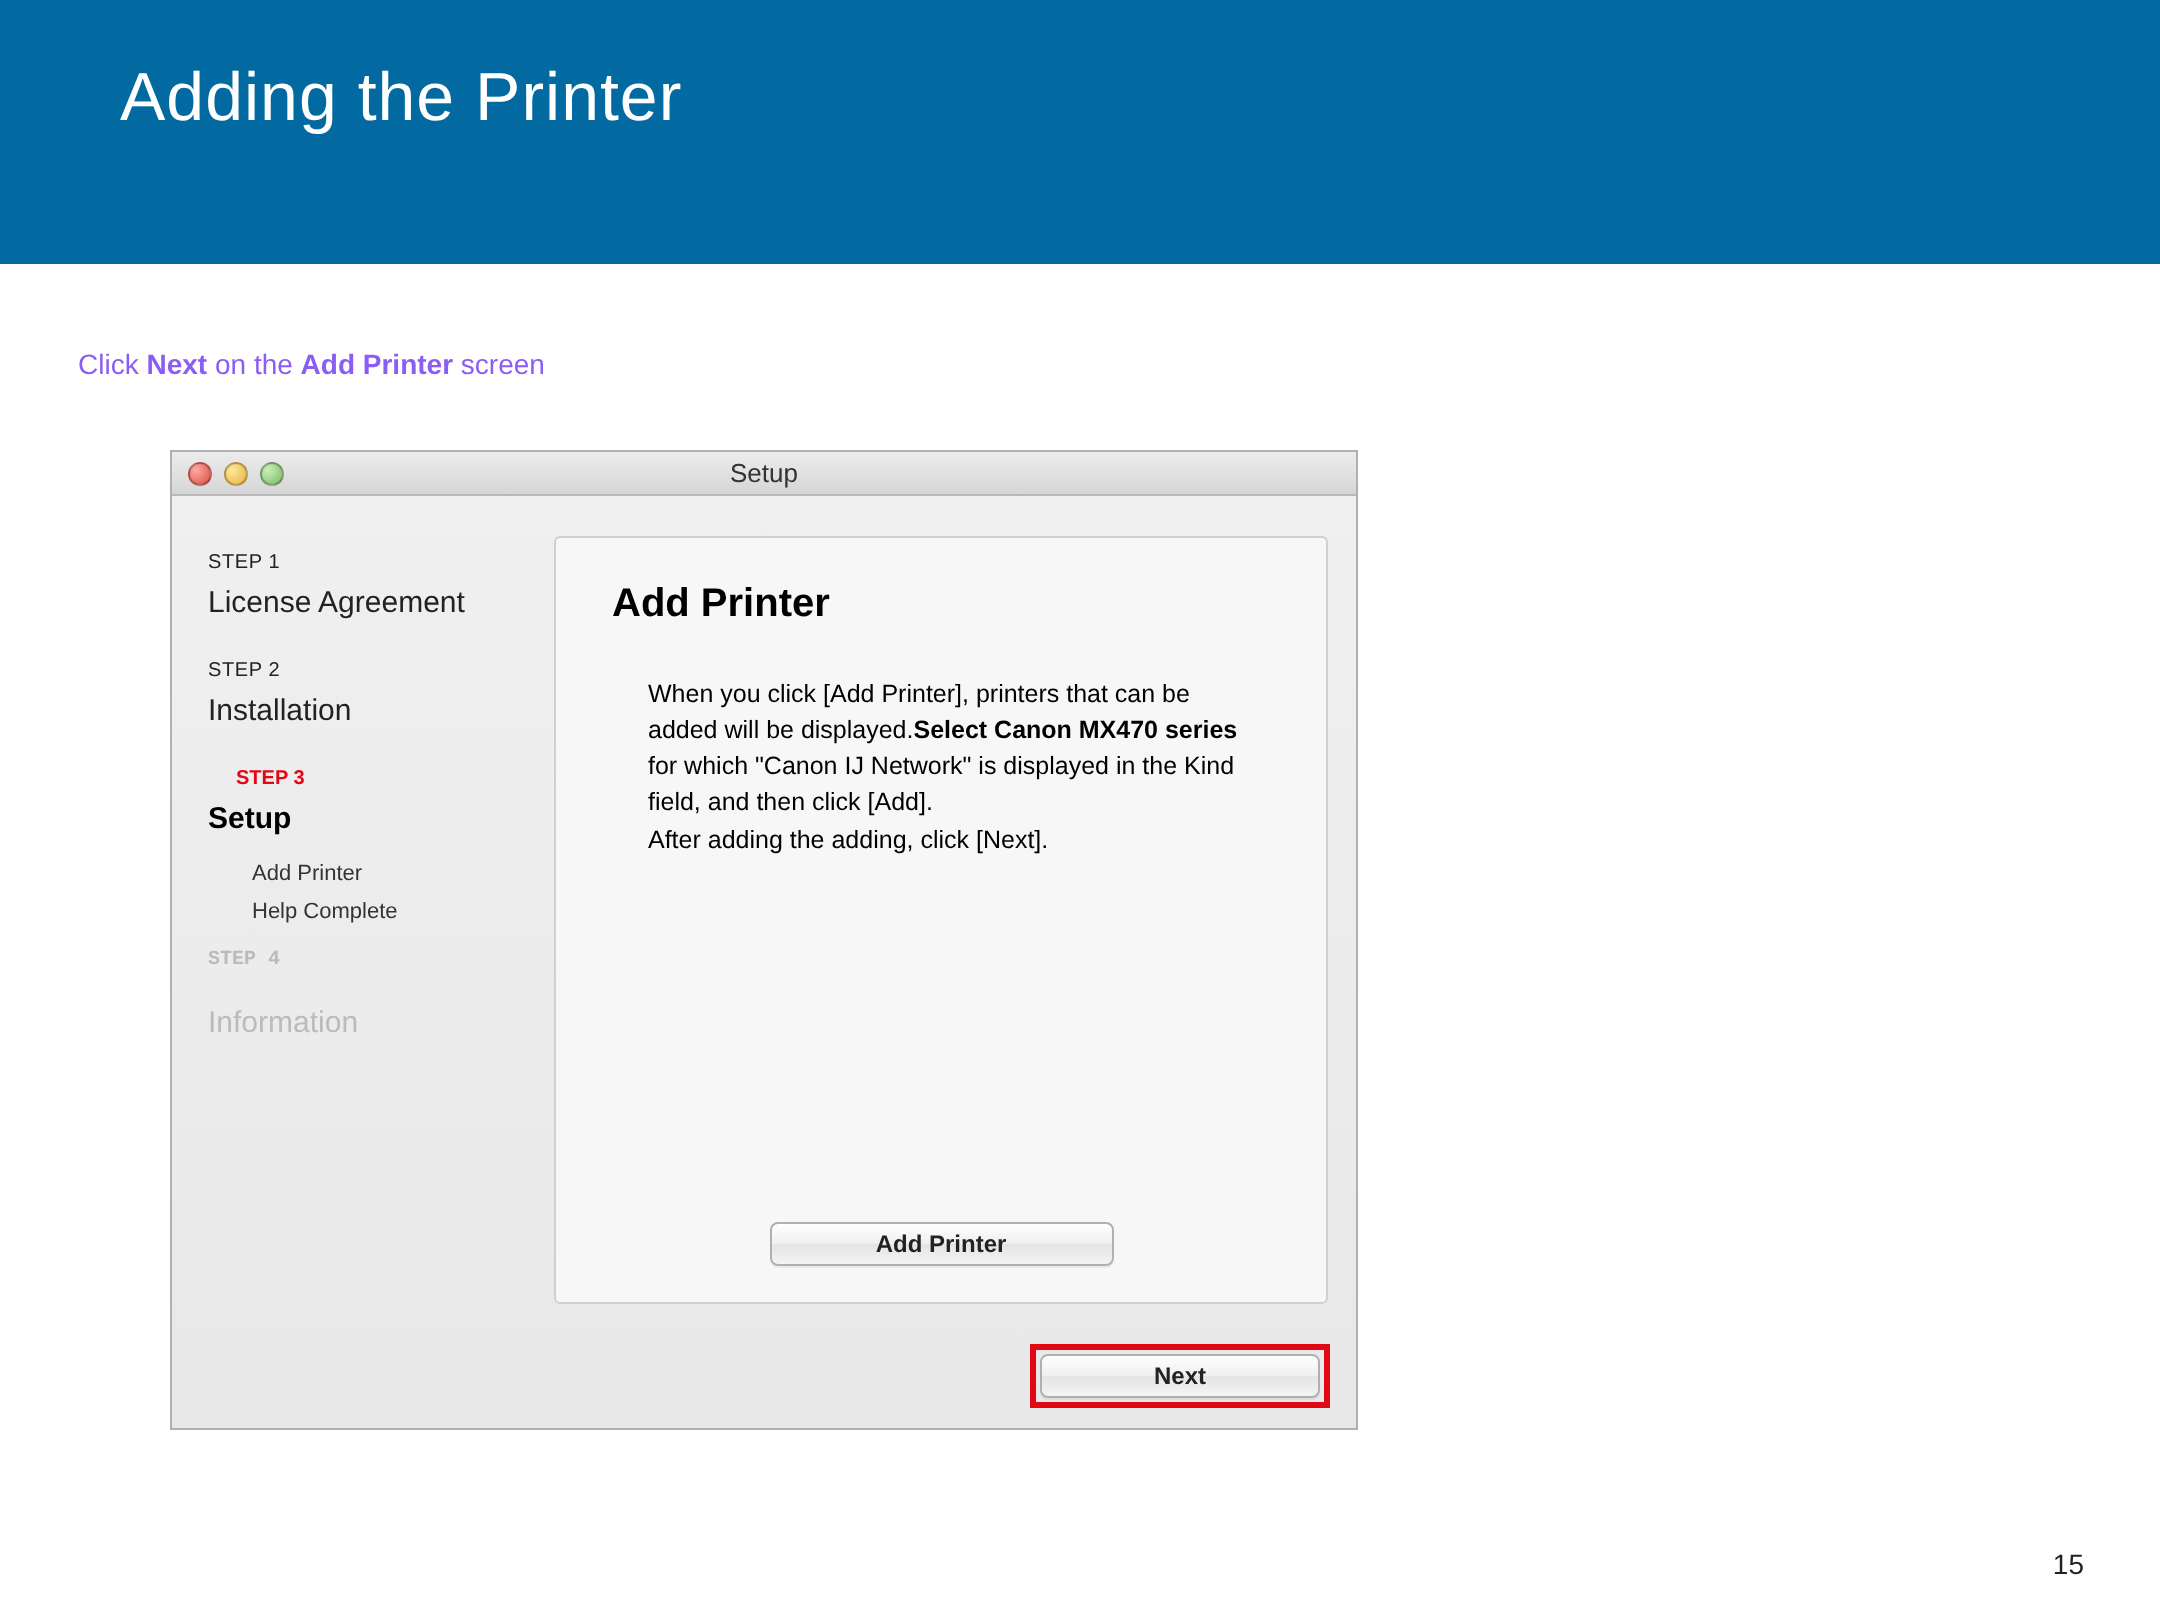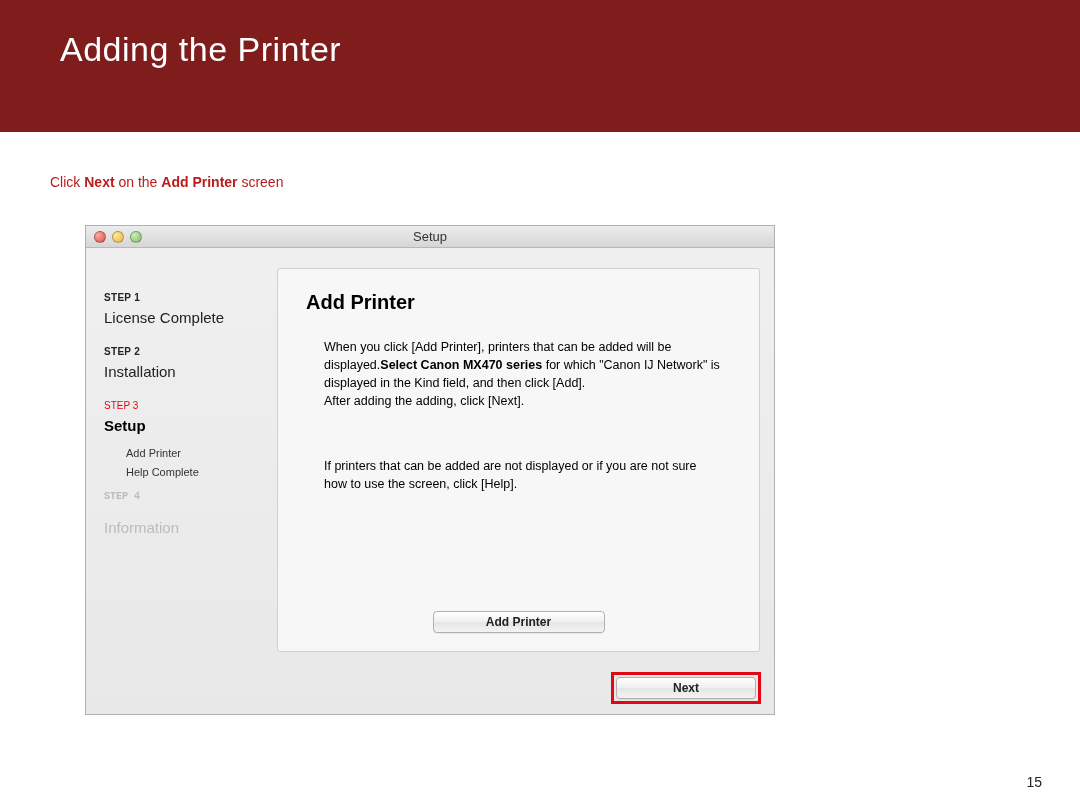--- a/index.html
+++ b/index.html
@@ -4,41 +4,41 @@
   <style>
     * { margin: 0; padding: 0; box-sizing: border-box; }
     body {
       width: 1080px;
       height: 810px;
       font-family: "Helvetica Neue", Arial, sans-serif;
       background: #fff;
       position: relative;
     }
     .header {
-      background: #7f1d1d;
+      background: #0369a1;
       height: 132px;
       padding: 30px 60px 0 60px;
     }
     .header-title {
       color: #fff;
       font-size: 34px;
       font-weight: 300;
       letter-spacing: 0.5px;
     }
     .instruction {
-      margin: 42px 0 0 50px;
+      margin: 42px 0 0 39px;
       font-size: 14px;
-      color: #b91c1c;
+      color: #8b5cf6;
     }
     .instruction b { font-weight: bold; }
     .window {
       position: absolute;
       left: 85px;
       top: 225px;
-      width: 690px;
+      width: 594px;
       height: 490px;
       border: 1px solid #b0b0b0;
       background: linear-gradient(to bottom, #f0f0f0, #e8e8e8);
     }
     .titlebar {
       height: 22px;
       background: linear-gradient(to bottom, #ececec, #d6d6d6);
       border-bottom: 1px solid #b8b8b8;
       display: flex;
       align-items: center;
@@ -69,32 +69,33 @@
       height: calc(100% - 22px);
     }
     .sidebar {
       width: 185px;
       padding: 24px 0 0 18px;
       font-size: 12px;
       color: #222;
     }
     .sidebar .step-label {
       font-size: 10px;
-      font-weight: bold;
+      font-weight: normal;
       letter-spacing: 0.3px;
-      margin-top: 20px;
+      margin-top: 4px;
     }
     .sidebar .step-name {
       font-size: 15px;
       margin: 6px 0 20px 0;
     }
     .sidebar .step3-label {
       color: #e30613;
       font-size: 10px;
-      font-weight: normal;
+      font-weight: bold;
+      margin-left: 14px;
     }
     .sidebar .step3-name {
       font-size: 15px;
       font-weight: bold;
       margin: 6px 0 10px 0;
       color: #000;
     }
     .sidebar .substeps {
       margin: 6px 0 6px 22px;
       font-size: 11px;
@@ -197,41 +198,40 @@
     <div class="traffic-lights">
       <div class="tl tl-close"></div>
       <div class="tl tl-min"></div>
       <div class="tl tl-zoom"></div>
     </div>
     <div class="titlebar-text">Setup</div>
   </div>
   <div class="window-body">
     <div class="sidebar">
       <div class="step-label">STEP 1</div>
-      <div class="step-name">License Complete</div>
+      <div class="step-name">License Agreement</div>
       <div class="step-label">STEP 2</div>
       <div class="step-name">Installation</div>
       <div class="step3-label">STEP 3</div>
       <div class="step3-name">Setup</div>
       <div class="substeps">
         <div>Add Printer</div>
         <div>Help Complete</div>
       </div>
       <div class="step4-label">STEP 4</div>
       <div class="step4-name">Information</div>
     </div>
     <div class="main-pane">
       <div class="panel">
         <div class="panel-title">Add Printer</div>
         <div class="panel-body">
           <p>
             <span>When you click [Add Printer], printers that can be added will be displayed.</span><b>Select Canon MX470 series</b><span> for which "Canon IJ Network" is displayed in the Kind field, and then click [Add].</span><br>
             <span>After adding the adding, click [Next].</span>
           </p>
-          <p>If printers that can be added are not displayed or if you are not sure how to use the screen, click [Help].</p>
         </div>
         <div class="panel-buttons">
           <div class="mac-btn">Add Printer</div>
         </div>
       </div>
       <div class="next-container">
         <div class="next-highlight">
           <div class="mac-btn" style="width:140px">Next</div>
         </div>
       </div>

